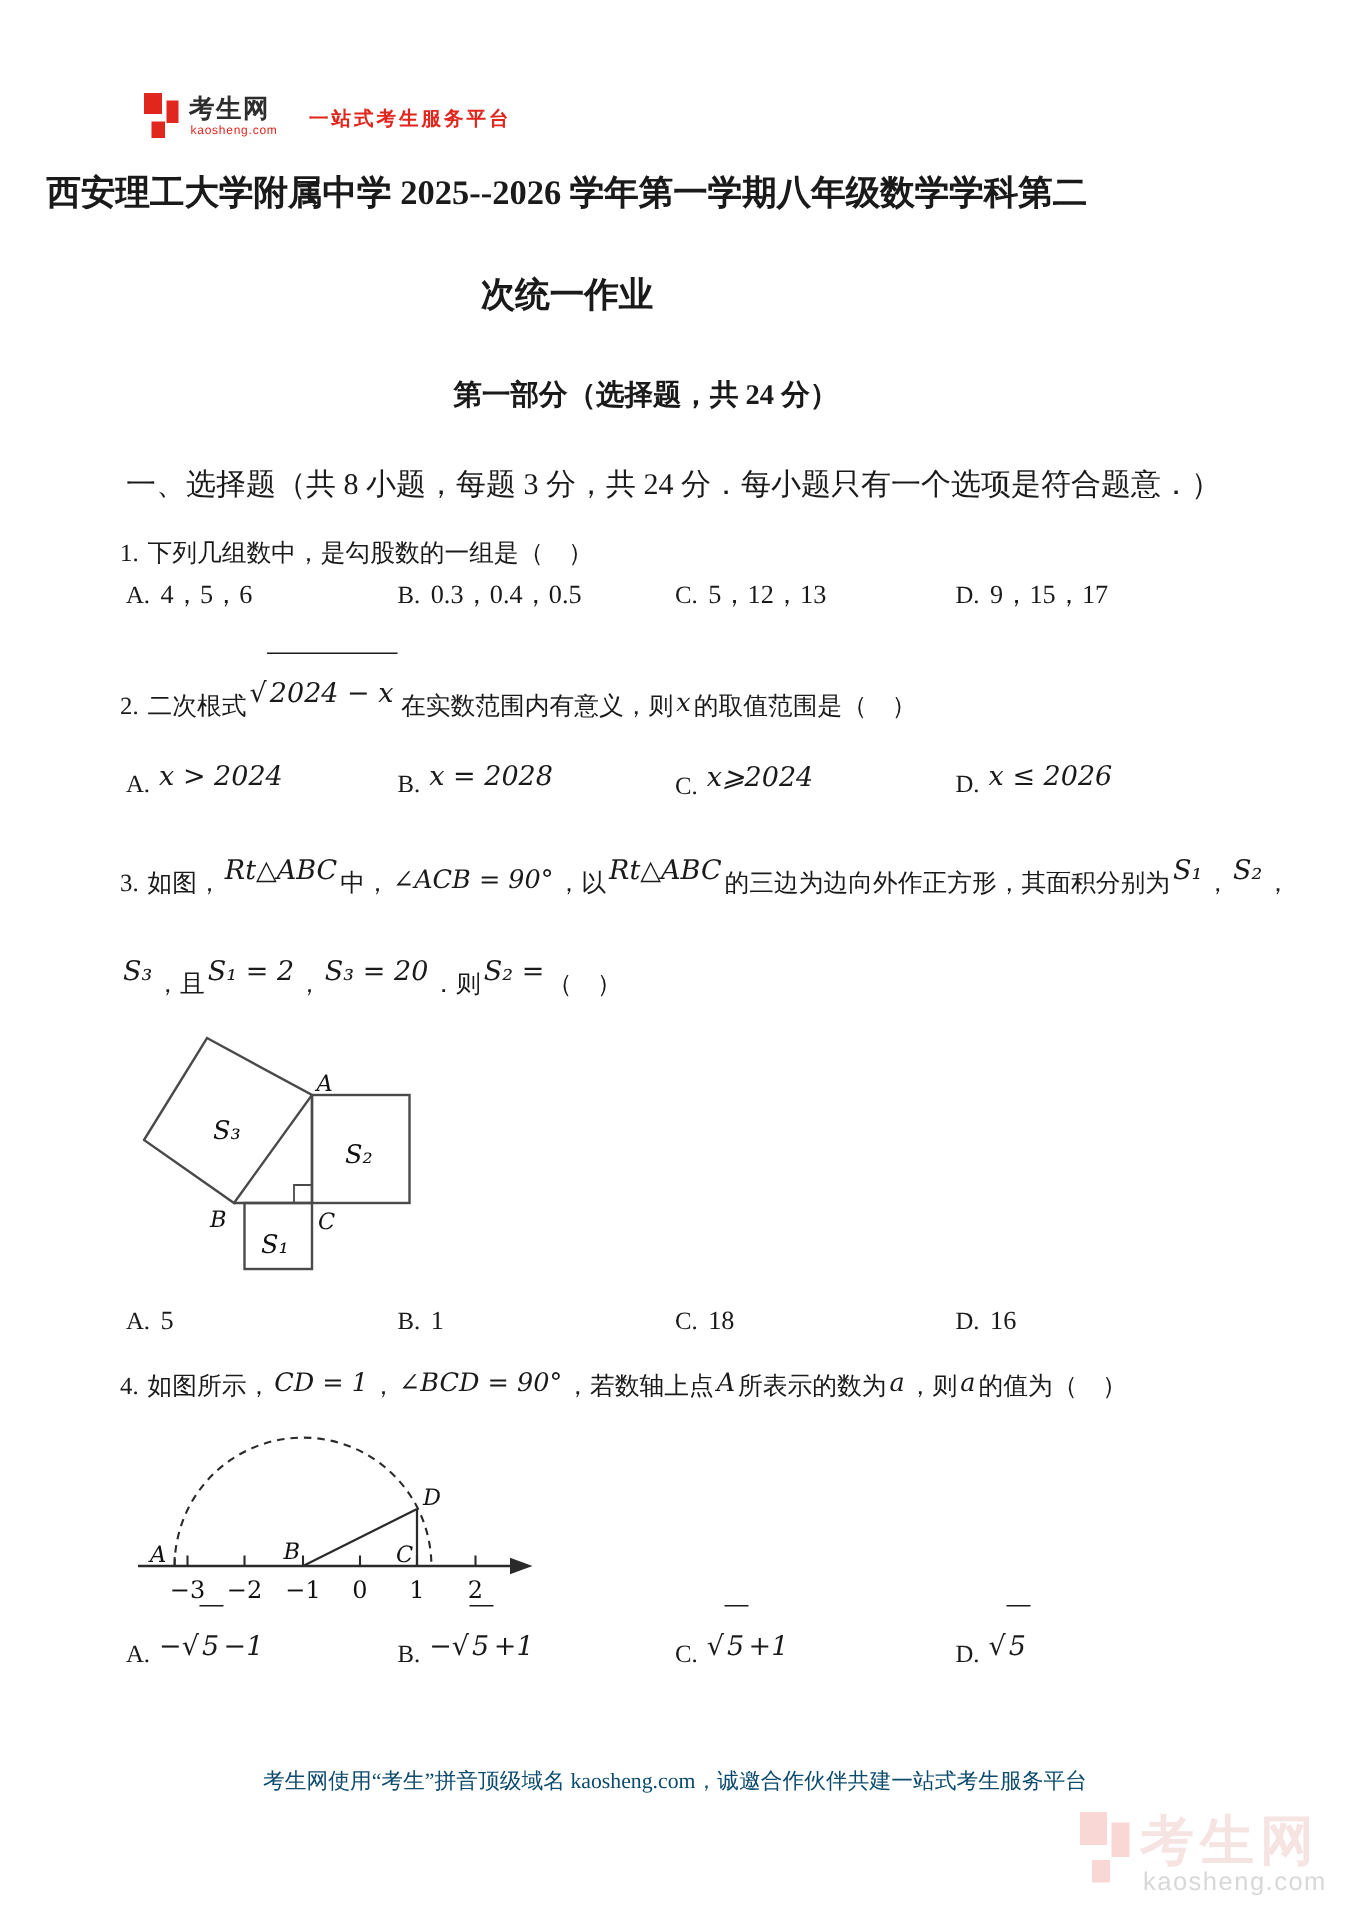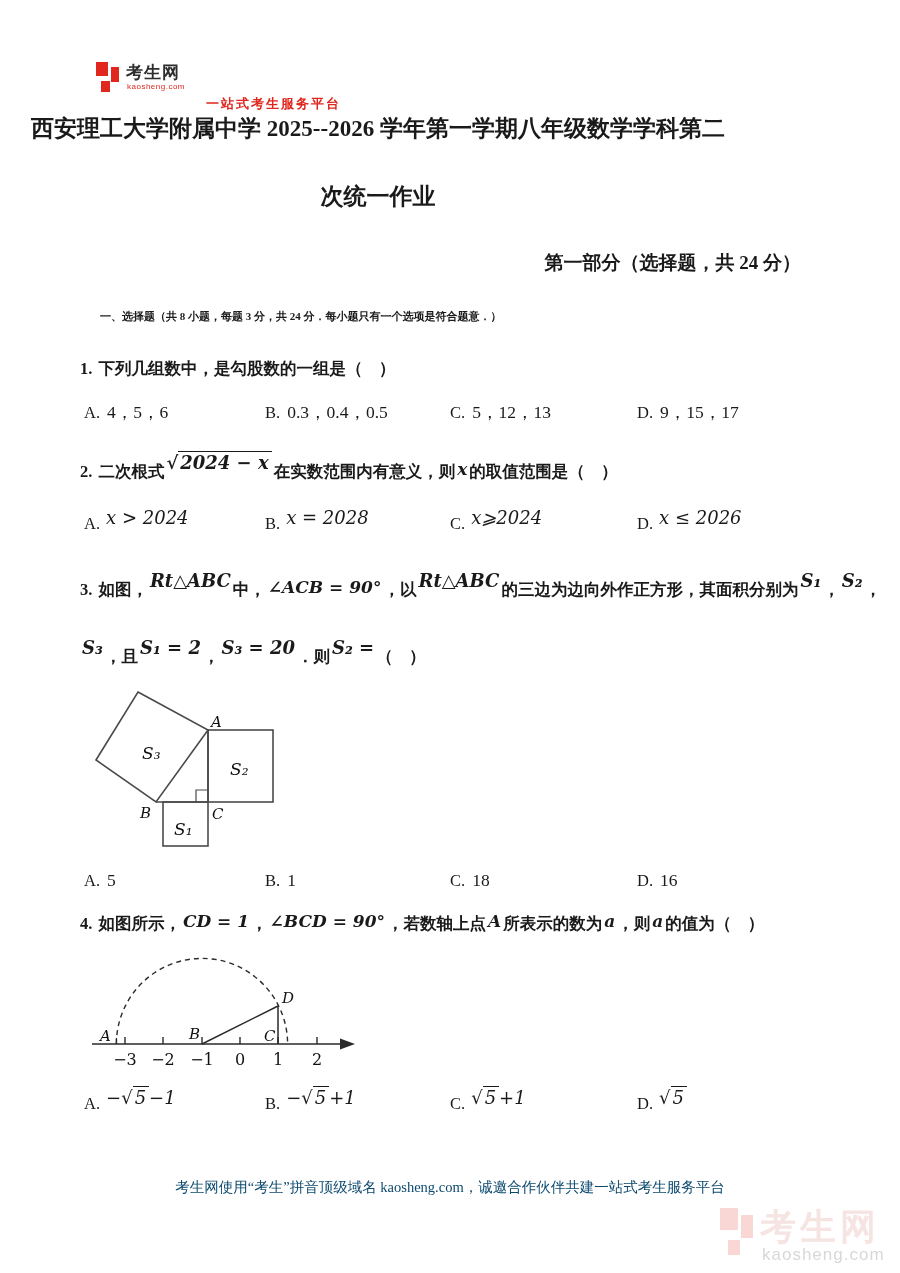--- a/index.html
+++ b/index.html
@@ -12,33 +12,33 @@
   .logo{left:96px;top:60px;width:300px;height:40px;}
   .lb{position:absolute;background:#e0261d;}
   .lb1{left:0;top:2px;width:12px;height:14px;}
   .lb2{left:15px;top:7px;width:8px;height:15px;}
   .lb3{left:5px;top:21px;width:9px;height:11px;}
   .logo-name{position:absolute;left:30px;top:1px;font-family:"Liberation Sans",sans-serif;
     font-size:17px;font-weight:bold;color:#2d2d2d;letter-spacing:1px;}
   .logo-domain{position:absolute;left:31px;top:22px;font-family:"Liberation Sans",sans-serif;
     font-size:8px;color:#e0261d;letter-spacing:.5px;}
   .logo-tag{position:absolute;left:110px;top:10px;font-family:"Liberation Sans",sans-serif;
-    font-size:13px;font-weight:bold;color:#e0261d;letter-spacing:2px;white-space:nowrap;margin-top:25px;}
+    font-size:13px;font-weight:bold;color:#e0261d;letter-spacing:2px;white-space:nowrap;}
   
   .title-l{left:0;width:756px;text-align:center;font-weight:bold;font-size:23px;white-space:nowrap;}
-  .part-h{left:0;width:801px;text-align:right;font-weight:bold;font-size:19px;}
-  .instr{left:100px;font-weight:bold;font-size:11px;white-space:nowrap;}
+  .part-h{left:0;width:801px;text-align:center;font-weight:bold;font-size:19px;padding-left:30px;}
+  .instr{left:84px;font-weight:normal;font-size:20px;white-space:nowrap;}
   
-  .stem{left:80px;font-size:16.5px;white-space:nowrap;font-weight:bold;}
+  .stem{left:80px;font-size:16.5px;white-space:nowrap;}
   .qnum{margin-right:6px;}
   .fm{font-family:"DejaVu Serif",serif;font-style:italic;}
   .fm-in{font-size:17px;position:relative;top:-2px;padding:0 2px;display:inline-block;}
   .fm-hi{font-size:18px;position:relative;top:-8px;padding:0 2px;display:inline-block;}
   .rsign{font-style:normal;}
-  .rbody{border-top:1.5px solid #1a1a1a;padding:0 3px 0 2px;}
+  .rbody{border-top:1.5px solid #1a1a1a;padding:16px 3px 0 2px;}
   
   .opts{left:84px;width:780px;height:34px;}
   .opt{position:absolute;top:0;white-space:nowrap;}
   .o1{left:0;} .o2{left:181px;} .o3{left:366px;} .o4{left:553px;}
   .olabel{font-size:16.5px;}
   .otext{font-size:17.5px;margin-left:7px;}
   .opt-fm{font-size:18px;position:relative;top:-5px;margin-left:6px;display:inline-block;}
   
   .figtext text{font:italic 15px "DejaVu Serif",serif;fill:#111;}
   .figtext text.big{font:italic 17px "DejaVu Serif",serif;}
@@ -68,21 +68,21 @@
 </div>
 
 <div class="abs title-l" style="top:113px">西安理工大学附属中学 2025--2026 学年第一学期八年级数学学科第二</div>
 <div class="abs title-l" style="top:181px">次统一作业</div>
 <div class="abs part-h" style="top:250px">第一部分（选择题，共 24 分）</div>
 <div class="abs instr" style="top:309px">一、选择题（共 8 小题，每题 3 分，共 24 分．每小题只有一个选项是符合题意．）</div>
 
 <div class="abs stem" style="top:358px">
   <span class="qnum">1.</span><span>下列几组数中，是勾股数的一组是（　）</span>
 </div>
-<div class="abs opts" style="top:400px">
+<div class="abs opts" style="top:384px">
   <span class="opt o1"><span class="olabel">A.</span><span class="otext">4，5，6</span></span>
   <span class="opt o2"><span class="olabel">B.</span><span class="otext">0.3，0.4，0.5</span></span>
   <span class="opt o3"><span class="olabel">C.</span><span class="otext">5，12，13</span></span>
   <span class="opt o4"><span class="olabel">D.</span><span class="otext">9，15，17</span></span>
 </div>
 
 <div class="abs stem" style="top:460px">
   <span class="qnum">2.</span><span>二次根式</span><span class="fm fm-hi"><span class="rsign">√</span><span class="rbody">2024 − x</span></span><span>在实数范围内有意义，则</span><span class="fm fm-in">x</span><span>的取值范围是（　）</span>
 </div>
 <div class="abs opts" style="top:512px">

